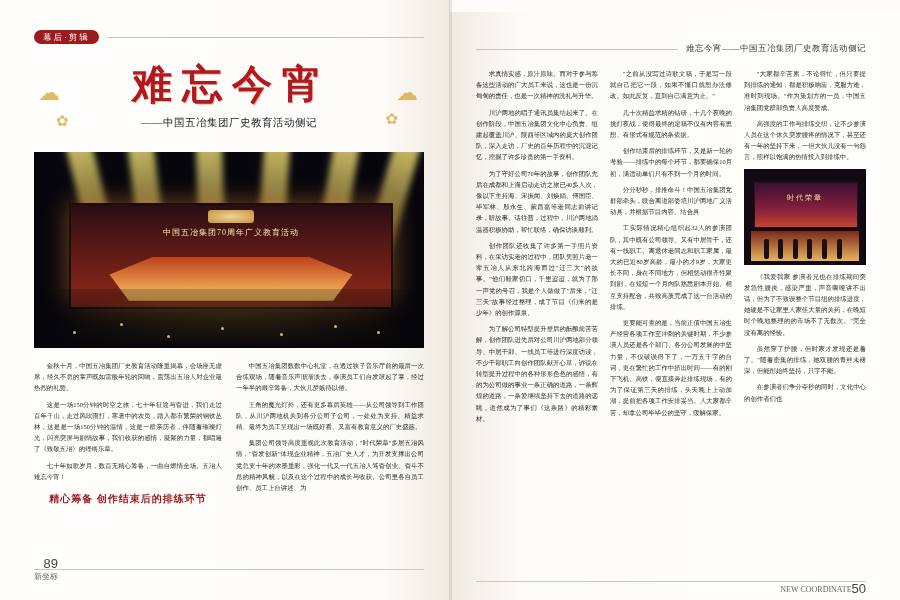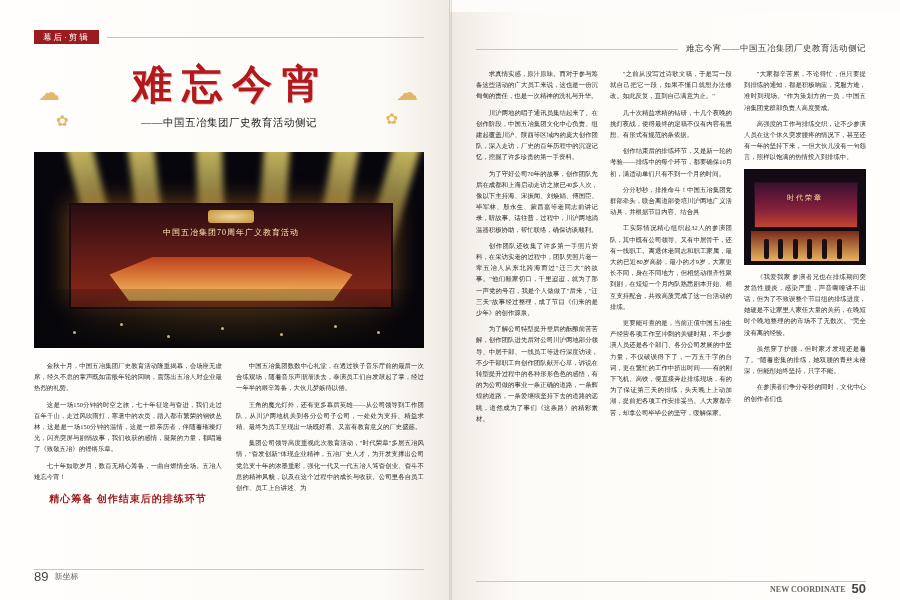--- a/index.html
+++ b/index.html
@@ -34,20 +34,21 @@
     z-index:30;
   }
   
   .hdr-left{
     display:flex;align-items:center;gap:8px;height:18px;
   }
   .tagbox{
     background:#9b1b1e;color:#fff;font-size:8.5px;letter-spacing:2px;
     padding:3px 9px;line-height:1;white-space:nowrap;
     font-family:"Liberation Sans",sans-serif;
+    border-radius:7px;
   }
   .hdr-rule{
     flex:1;height:1px;background:#c9c4bb;
   }
   .hdr-right{
     display:flex;align-items:center;justify-content:flex-end;gap:8px;height:18px;
   }
   .hdr-right .t{
     font-size:8.5px;color:#3a3a3a;white-space:nowrap;letter-spacing:.5px;
   }
@@ -149,28 +150,28 @@
   }
   .photo2 .p2stage{
     position:absolute;left:6%;right:6%;bottom:4px;height:30px;
     background:linear-gradient(to top,#e8b45e,#7a2a1a);
   }
   .figure{
     position:absolute;bottom:6px;width:5px;height:20px;background:#1b0f14;border-radius:2px;
   }
   
   .foot-left{
-    position:absolute;left:34px;bottom:16px;display:flex;align-items:flex-end;gap:6px;
+    position:absolute;left:34px;bottom:16px;display:flex;align-items:flex-end;flex-direction:column;
   }
   .pg{
     font-size:13px;color:#444;font-family:"Liberation Sans",sans-serif;
   }
   .pg-label{font-size:8px;color:#666;padding-bottom:2px;}
   .foot-right{
-    position:absolute;right:34px;bottom:16px;display:flex;align-items:flex-end;gap:6px;font-weight:bold;
+    position:absolute;right:34px;bottom:16px;display:flex;align-items:flex-end;gap:0;
   }
   .foot-rule{
     position:absolute;bottom:30px;height:1px;background:#cdc7be;
   }
   .foot-rule.l{left:34px;right:26px;}
   .foot-rule.r{left:26px;right:34px;}
 </style>
 </head>
 <body>
 

